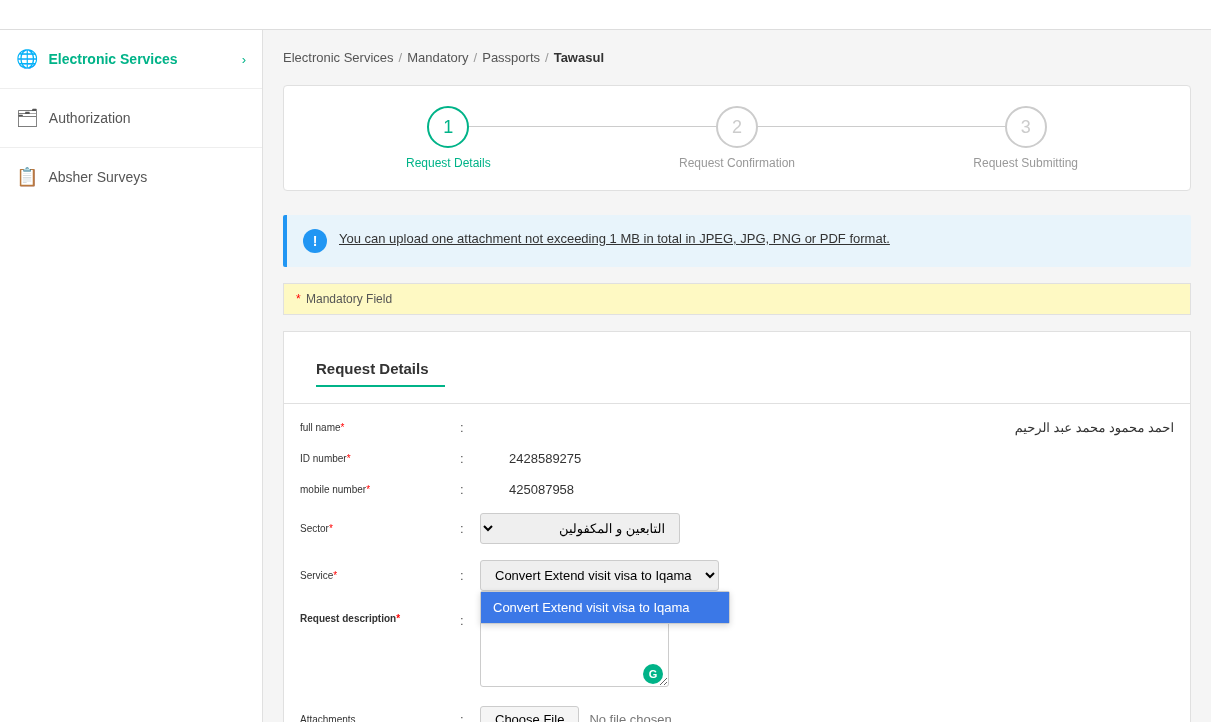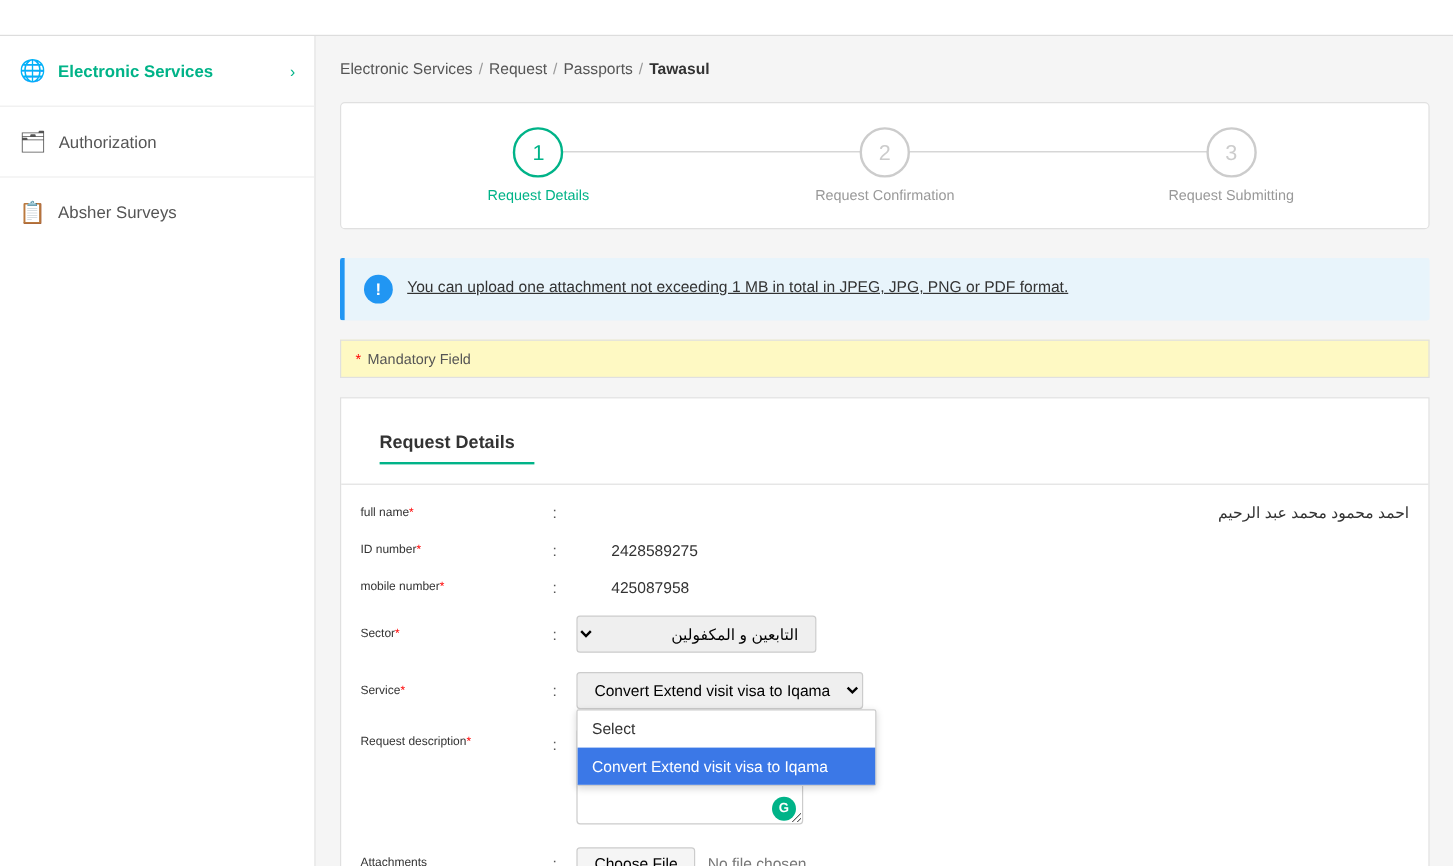--- a/index.html
+++ b/index.html
@@ -411,21 +411,21 @@
       <span class="label">Absher Surveys</span>
     </div>
 
   </div>
 
   <div class="content">
 
     <div class="breadcrumb">
       <a href="#">Electronic Services</a>
       <span class="sep">/</span>
-      <a href="#">Request</a>
+      <a href="#">Mandatory</a>
       <span class="sep">/</span>
       <a href="#">Passports</a>
       <span class="sep">/</span>
       <span class="current">Tawasul</span>
     </div>
 
     <div class="stepper">
 
       <div class="step">
         <div class="step-circle active">
@@ -509,28 +509,27 @@
             <span>Service</span><span class="star">*</span>
           </div>
           <div class="form-colon">:</div>
           <div class="dropdown-container">
             <select class="form-select" style="direction:ltr;text-align:left;">
               <option>Select</option>
               <option selected="">Convert Extend visit visa to Iqama</option>
             </select>
             
             <div class="dropdown-list">
-              <div class="option">Select</div>
               <div class="option selected">Convert Extend visit visa to Iqama</div>
             </div>
           </div>
         </div>
 
         <div class="form-row" style="align-items:flex-start;">
-          <div class="form-label" style="padding-top:6px;">
+          <div class="form-label" style="padding-top:6px;font-weight:bold;">
             <span>Request description</span><span class="star">*</span>
           </div>
           <div class="form-colon" style="padding-top:6px;">:</div>
           <div class="textarea-wrapper">
             <textarea class="form-textarea" style=""></textarea>
             <div class="grammarly-icon">G</div>
           </div>
         </div>
 
         <div class="form-row">

